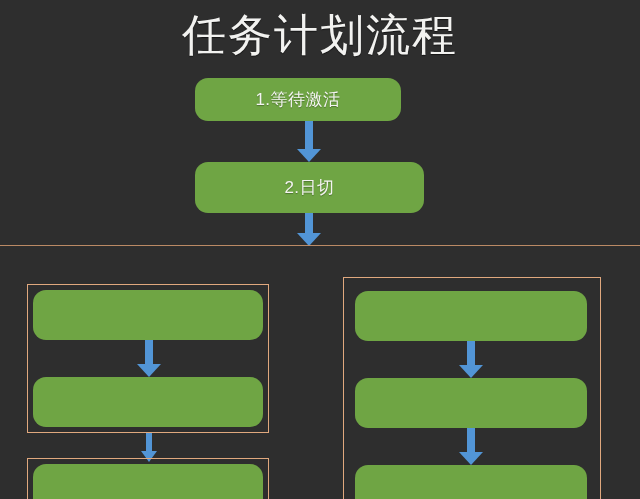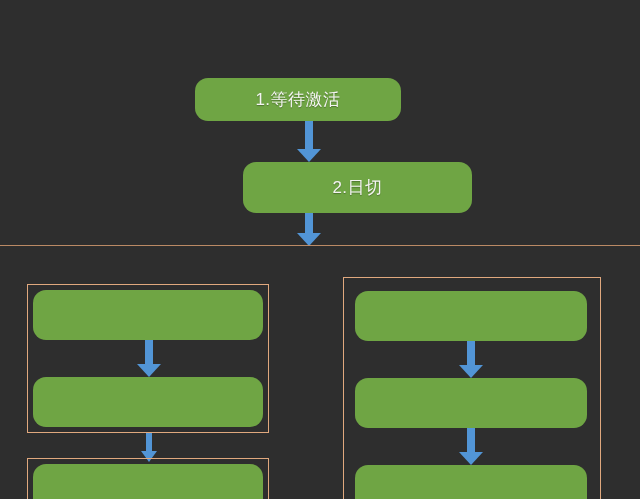--- a/index.html
+++ b/index.html
@@ -95,31 +95,32 @@
     border-left-width: 8px;
     border-right-width: 8px;
     border-top-width: 11px;
   }
 </style>
 </head>
 <body>
 
 <div id="root">
 
+  <div class="title">任务计划流程</div>
 
   <div class="node" style="left:195px; top:78px; width:206px; height:43px;">
     <span>1.等待激活</span>
   </div>
 
   <div class="arrow" style="left:297px; top:121px; height:41px;">
     <div class="shaft" style="height:28px;"></div>
     <div class="head" style="top:28px;"></div>
   </div>
 
-  <div class="node" style="left:195px; top:162px; width:229px; height:51px;margin-left:48px;">
+  <div class="node" style="left:195px; top:162px; width:229px; height:51px;">
     <span>2.日切</span>
   </div>
 
   <div class="arrow" style="left:297px; top:213px; height:33px;">
     <div class="shaft" style="height:20px;"></div>
     <div class="head" style="top:20px;"></div>
   </div>
 
   <div class="divider"></div>
 

